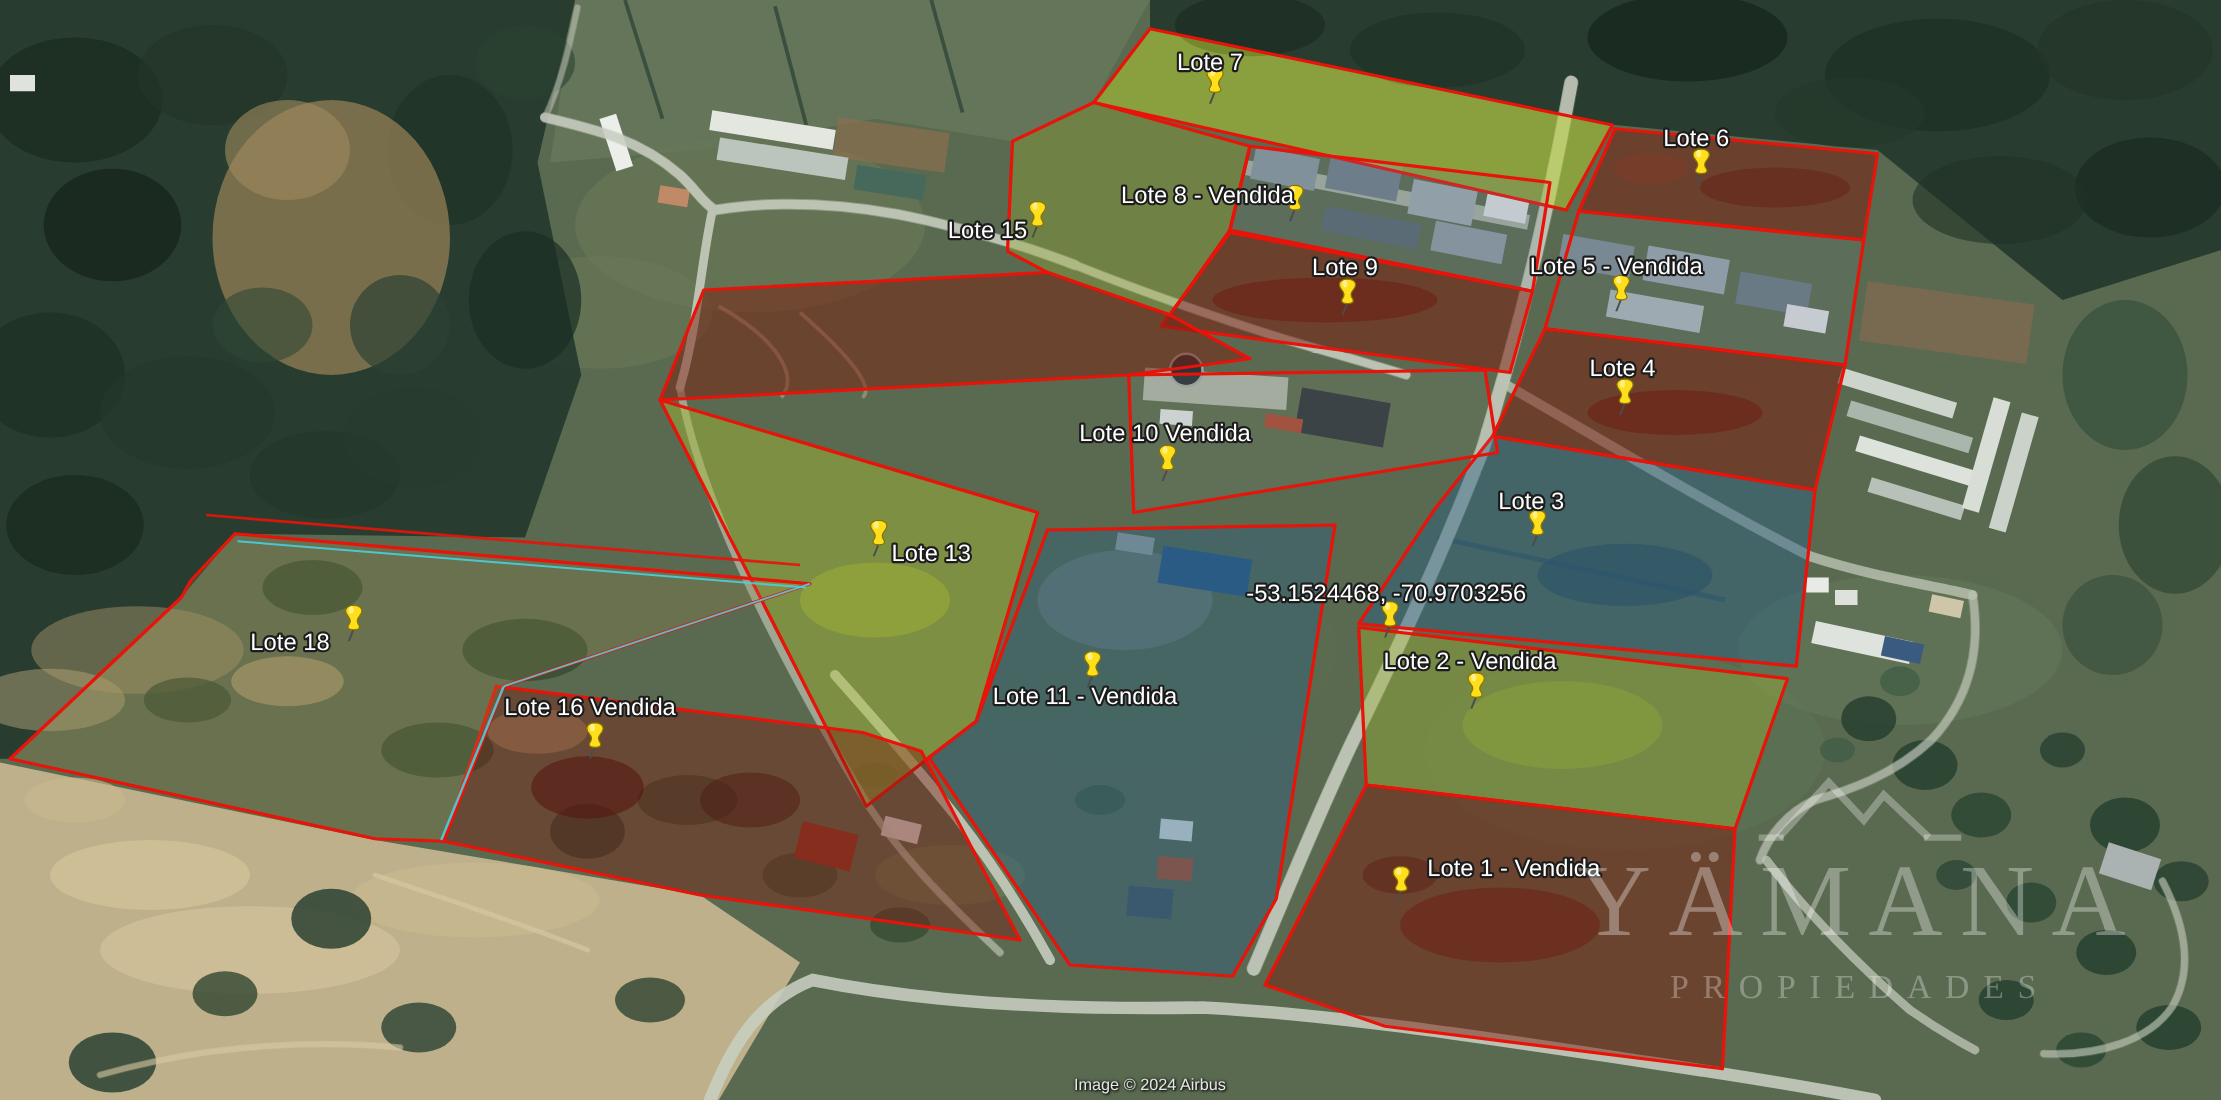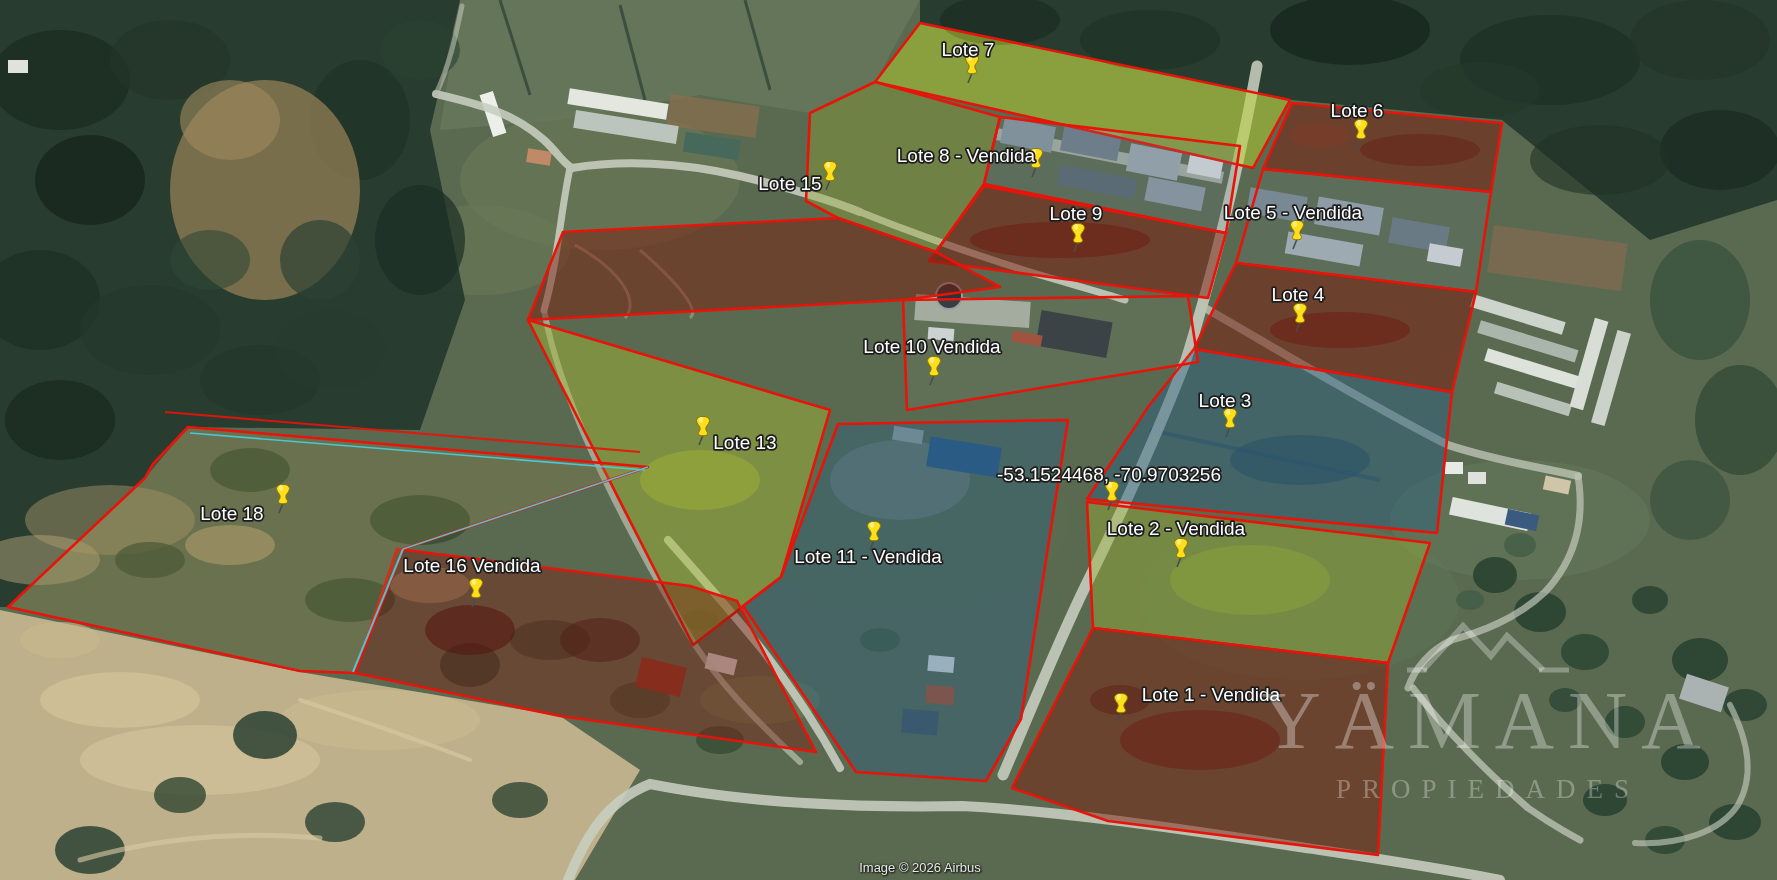--- a/index.html
+++ b/index.html
@@ -331,14 +331,14 @@
 
 <div class="watermark">
   <svg class="wm-logo" width="170" height="66" viewBox="0 0 170 66">
     <path d="M20,58 L60,14 L88,44 L104,24 L140,58" fill="none" stroke="rgba(255,255,255,0.30)" stroke-width="6"></path>
     <path d="M4,58 L24,58 M136,58 L166,58" fill="none" stroke="rgba(255,255,255,0.30)" stroke-width="5"></path>
   </svg>
   <div class="wm-brand">YÄMANA</div>
   <div class="wm-tagline">PROPIEDADES</div>
 </div>
 
-<div class="attribution">Image © 2026 Airbus</div>
+<div class="attribution">Image © 2024 Airbus</div>
 </div>
 
 </body></html>

